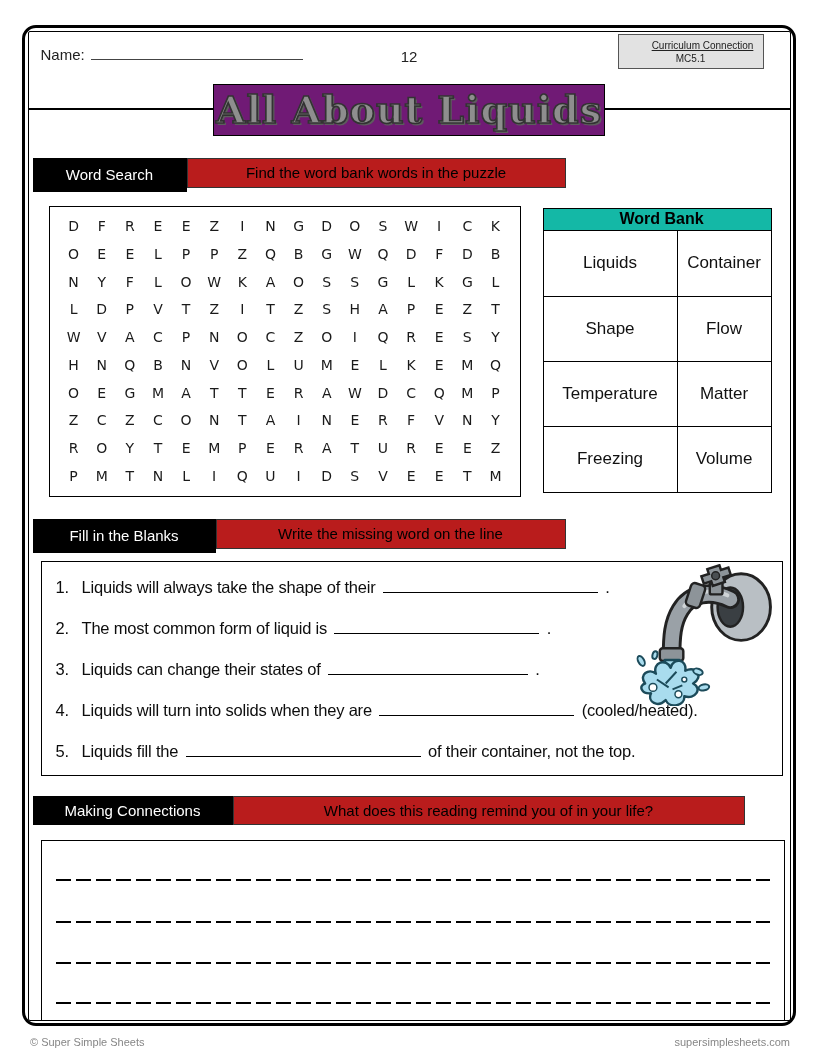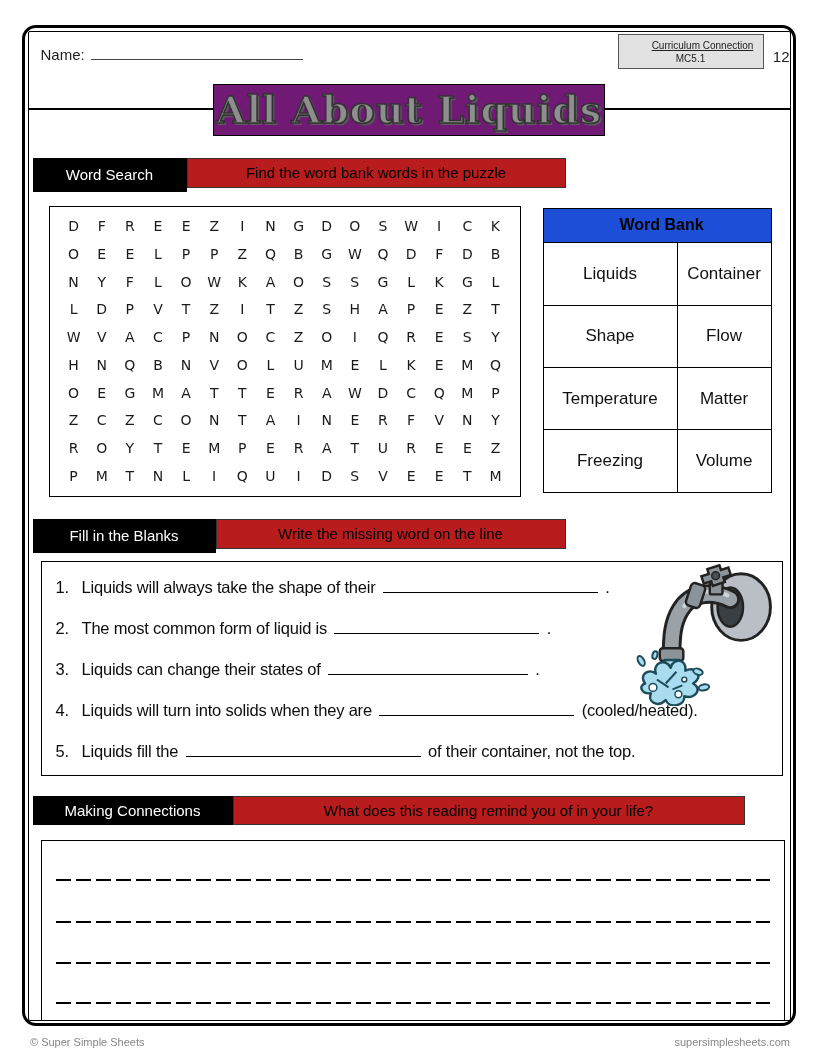--- a/index.html
+++ b/index.html
@@ -7,21 +7,21 @@
 
   .sheet-outer {
     position:absolute; left:22px; top:25px; width:774px; height:1001px;
     border:3.5px solid #000; border-radius:14px; padding:2.5px;
   }
   .sheet { position:relative; width:100%; height:100%; border:1.5px solid #000; border-radius:2px; }
 
   
   .name-row { position:absolute; left:12px; top:14px; font-size:15px; color:#222; white-space:nowrap; }
   .name-line { display:inline-block; width:212px; height:14px; border-bottom:1.5px solid #444; margin-left:6px; }
-  .page-num { position:absolute; left:0; right:0; top:16px; text-align:right; font-size:15px; color:#222; }
+  .page-num { position:absolute; left:0; right:0; top:16px; text-align:center; font-size:15px; color:#222; }
   .curriculum-box {
     position:absolute; top:2px; right:26px; width:146px; height:35px;
     background:#e2e2e2; border:1px solid #555; text-align:center;
     font-size:10px; color:#222; padding-top:4px; line-height:1.3;
   }
   .curriculum-box .cc-title { text-decoration:underline;padding-left:24px; }
 
   
   .title-line { position:absolute; top:76px; left:0; right:0; height:2px; background:#000; }
   .title-box {
@@ -59,21 +59,21 @@
     display:grid; grid-template-columns:repeat(16, 1fr); grid-auto-rows:1fr;
   }
   .ws-cell {
     display:flex; align-items:center; justify-content:center;
     font-family:"DejaVu Sans", sans-serif; font-size:14px; color:#1a1a1a;
   }
 
   
   .wb-table { position:absolute; left:514px; top:176px; width:229px; height:285px; border:1.5px solid #000; display:flex; flex-direction:column; }
   .wb-header {
-    height:34px; background:#1d4ed8; border-bottom:1.5px solid #000;
+    height:22px; background:#14b8a6; border-bottom:1.5px solid #000;
     display:flex; align-items:center; justify-content:center;
     font-weight:bold; font-size:16px; color:#000; flex:none;padding-left:9px;
   }
   .wb-body { flex:1; display:grid; grid-template-columns:134px 1fr; grid-auto-rows:1fr; }
   .wb-cell { display:flex; align-items:center; justify-content:center; font-size:17px; color:#111; }
   .wb-cell:nth-child(odd) { border-right:1.5px solid #000; }
   .wb-cell:nth-child(n+3) { border-top:1.5px solid #000; }
 
   
   .fb-box {

